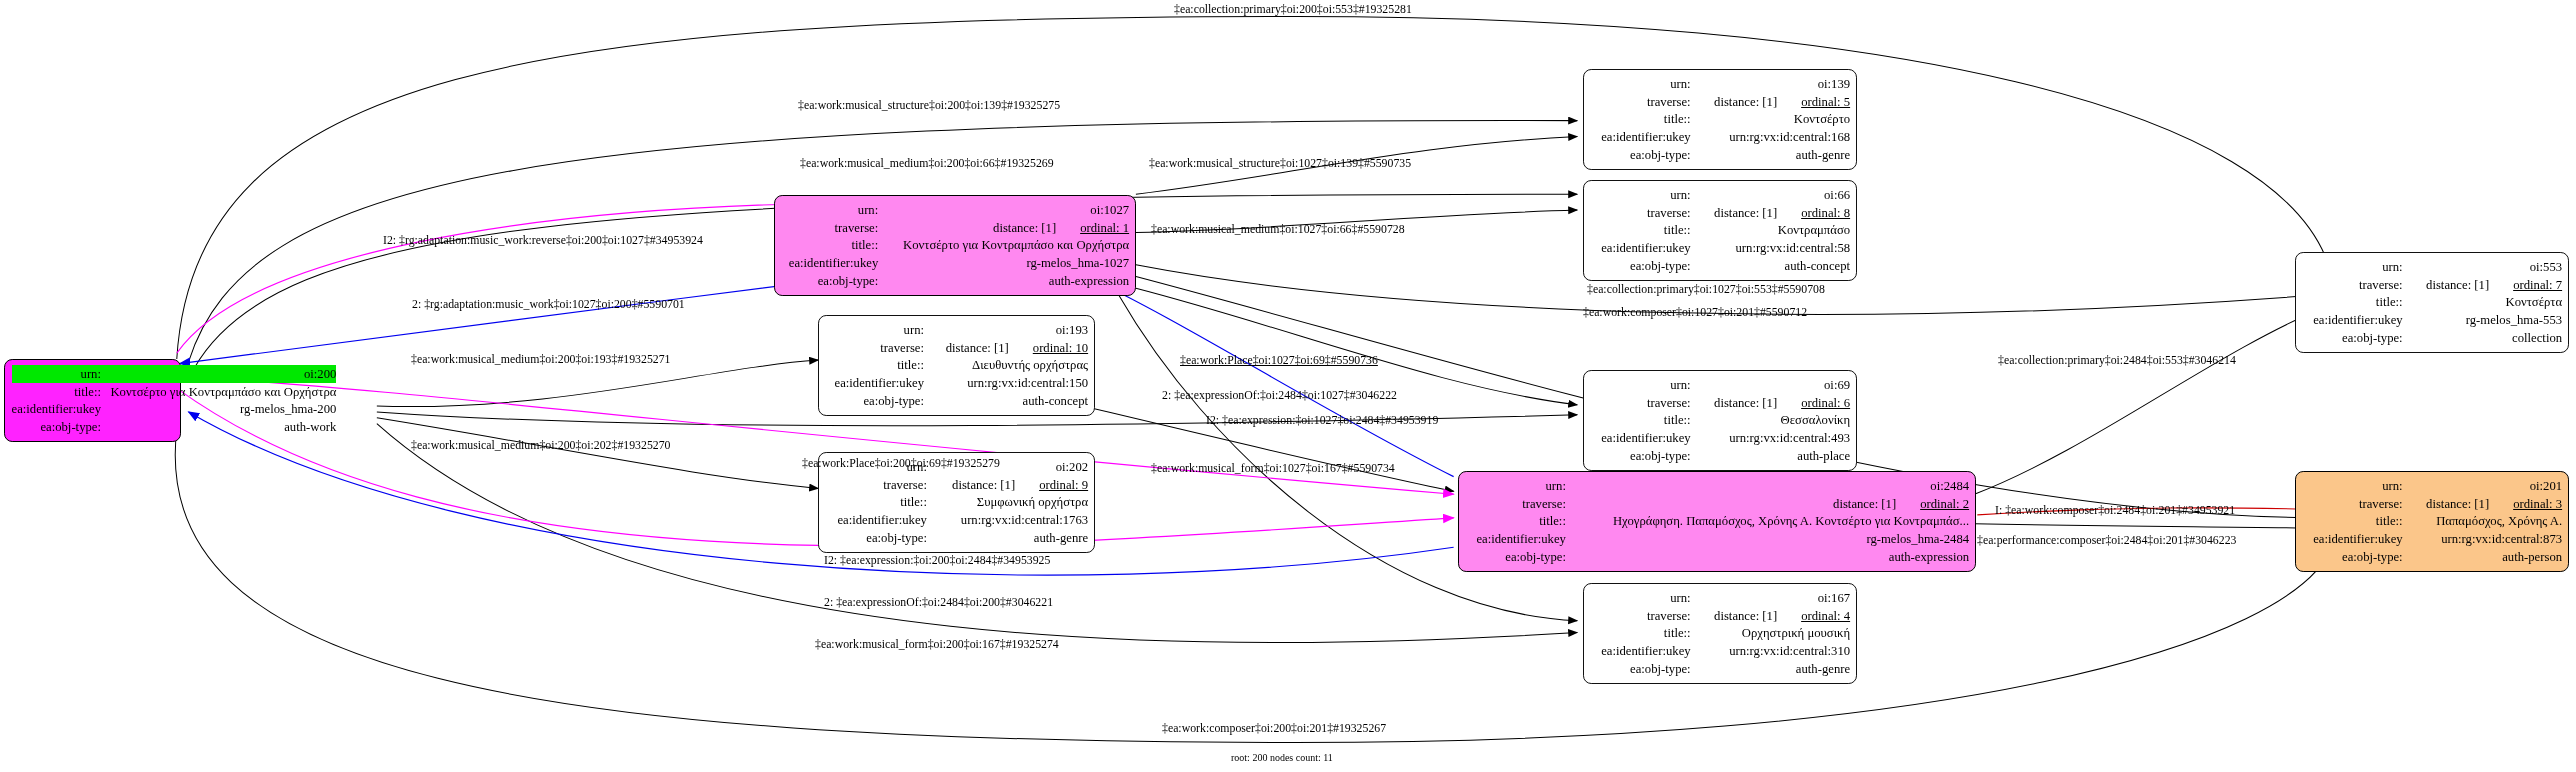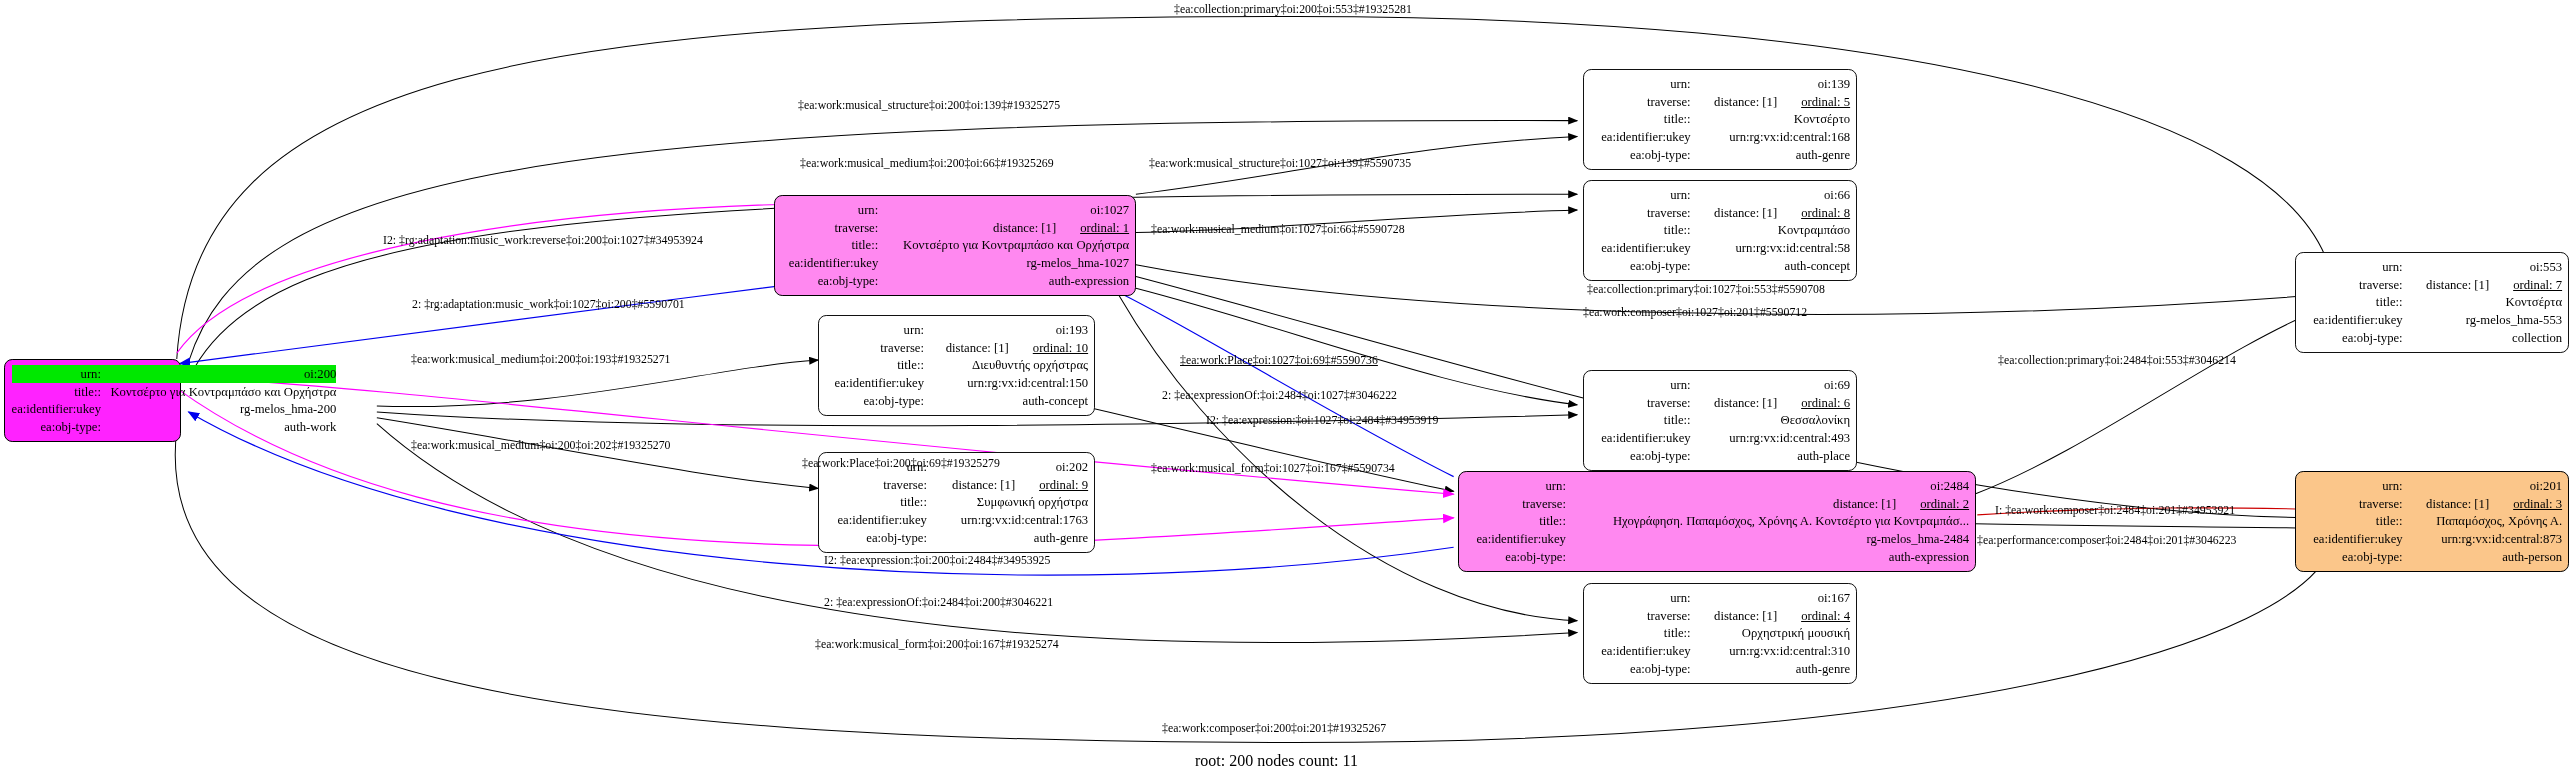--- a/index.html
+++ b/index.html
@@ -16,21 +16,21 @@
   .node td{font-size:12.7px;line-height:1.30;white-space:nowrap;color:#000;
            padding:0.6px 0;vertical-align:top;}
   .node td.k{padding-right:9.4px;}
   .node td.v{}
   .hl{background:#00e800;}
   .node tr.hl td{background:#00e800;}
   .ord{padding-left:24px;text-decoration:underline;}
 
   .elabel{position:absolute;font-size:11.8px;color:#000;white-space:nowrap;
           line-height:1;letter-spacing:0px;}
-  .footer{position:absolute;font-size:16px;color:#000;white-space:nowrap;}
+  .footer{position:absolute;font-size:10px;color:#000;white-space:nowrap;margin-left:36px;}
 </style>
 </head>
 <body>
 
 <div id="canvas">
 
   <svg class="edges" viewBox="0 0 4377 1312" xmlns="http://www.w3.org/2000/svg">
     <defs>
       <marker id="ah-k" markerWidth="11" markerHeight="11" refX="9" refY="4" orient="auto">
         <path d="M0,0 L10,4 L0,8 z" fill="#000"></path>

